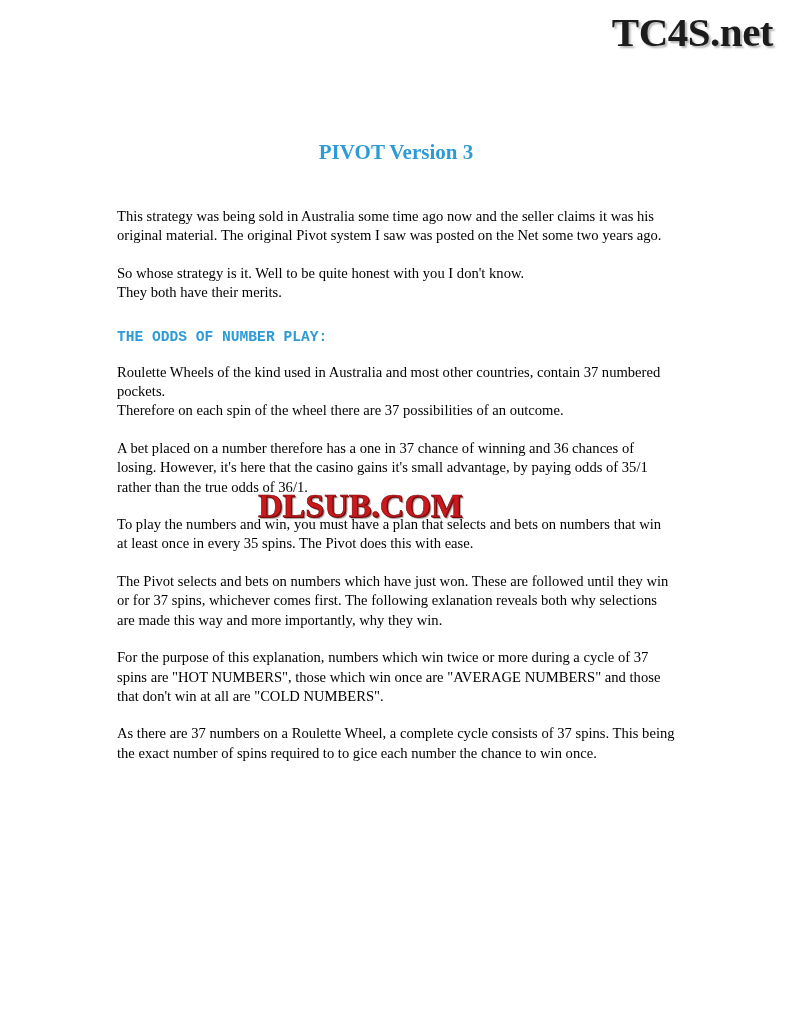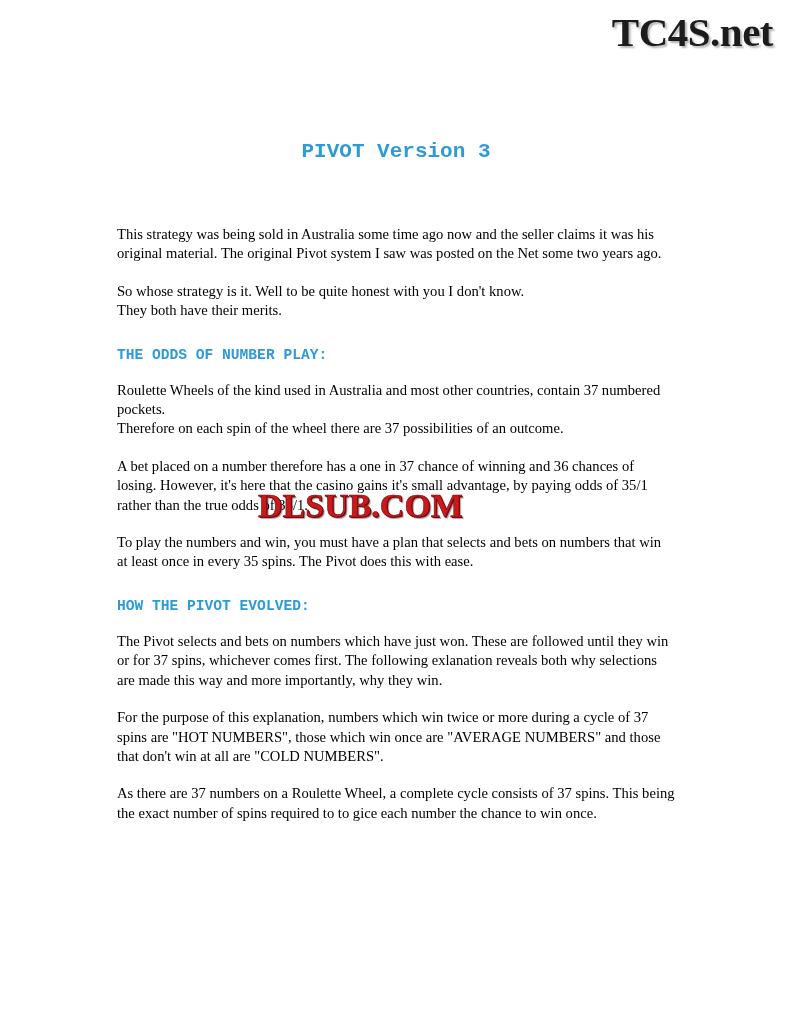--- a/index.html
+++ b/index.html
@@ -41,22 +41,22 @@
     left: 117px;
     top: 140px;
     width: 558px;
   }
 
   .doc-title {
     text-align: center;
     color: #2e9bd6;
     font-size: 21px;
     font-weight: bold;
-    margin: 0 0 62px 0;
-    font-family: Liberation Mono, monospace;
+    margin: 0 0 42px 0;
+    font-family: Liberation Serif, serif;
   }
 
   p.para {
     margin: 12px 0 18px 0;
     font-size: 14.6px;
     line-height: 1.33;
     color: #000000;
     text-align: left;
   }
 
@@ -118,21 +118,20 @@
 
 
     <h2 class="section">THE ODDS OF NUMBER PLAY:</h2>
 
     <p class="para">Roulette Wheels of the kind used in Australia and most other countries, contain 37 numbered pockets.<br>Therefore on each spin of the wheel there are 37 possibilities of an outcome.</p>
 
     <p class="para">A bet placed on a number therefore has a one in 37 chance of winning and 36 chances of losing. However, it's here that the casino gains it's small advantage, by paying odds of 35/1 rather than the true odds of  36/1.</p>
 
     <p class="para">To play the numbers and win, you must have a plan that selects and bets on numbers that win at least once in every 35 spins. The Pivot does this with ease.</p>
 
-    <h2 class="section">HOW THE PIVOT EVOLVED:</h2>
 
     <p class="para">The Pivot selects and bets on numbers which have just won. These are followed until they win or for 37 spins, whichever comes first. The following exlanation reveals both why selections are made this way and more importantly, why they win.</p>
 
     <p class="para">For the purpose of this explanation, numbers which win twice or more during a cycle of 37 spins are "HOT NUMBERS", those which win once are "AVERAGE NUMBERS" and those that don't win at all are "COLD NUMBERS".</p>
 
     <p class="para">As there are 37 numbers on a Roulette Wheel, a complete cycle consists of 37 spins. This being the exact number of spins required to to gice each number the chance to win once.</p>
 
   </div>
 
   <div class="stamp">DLSUB.COM</div>

